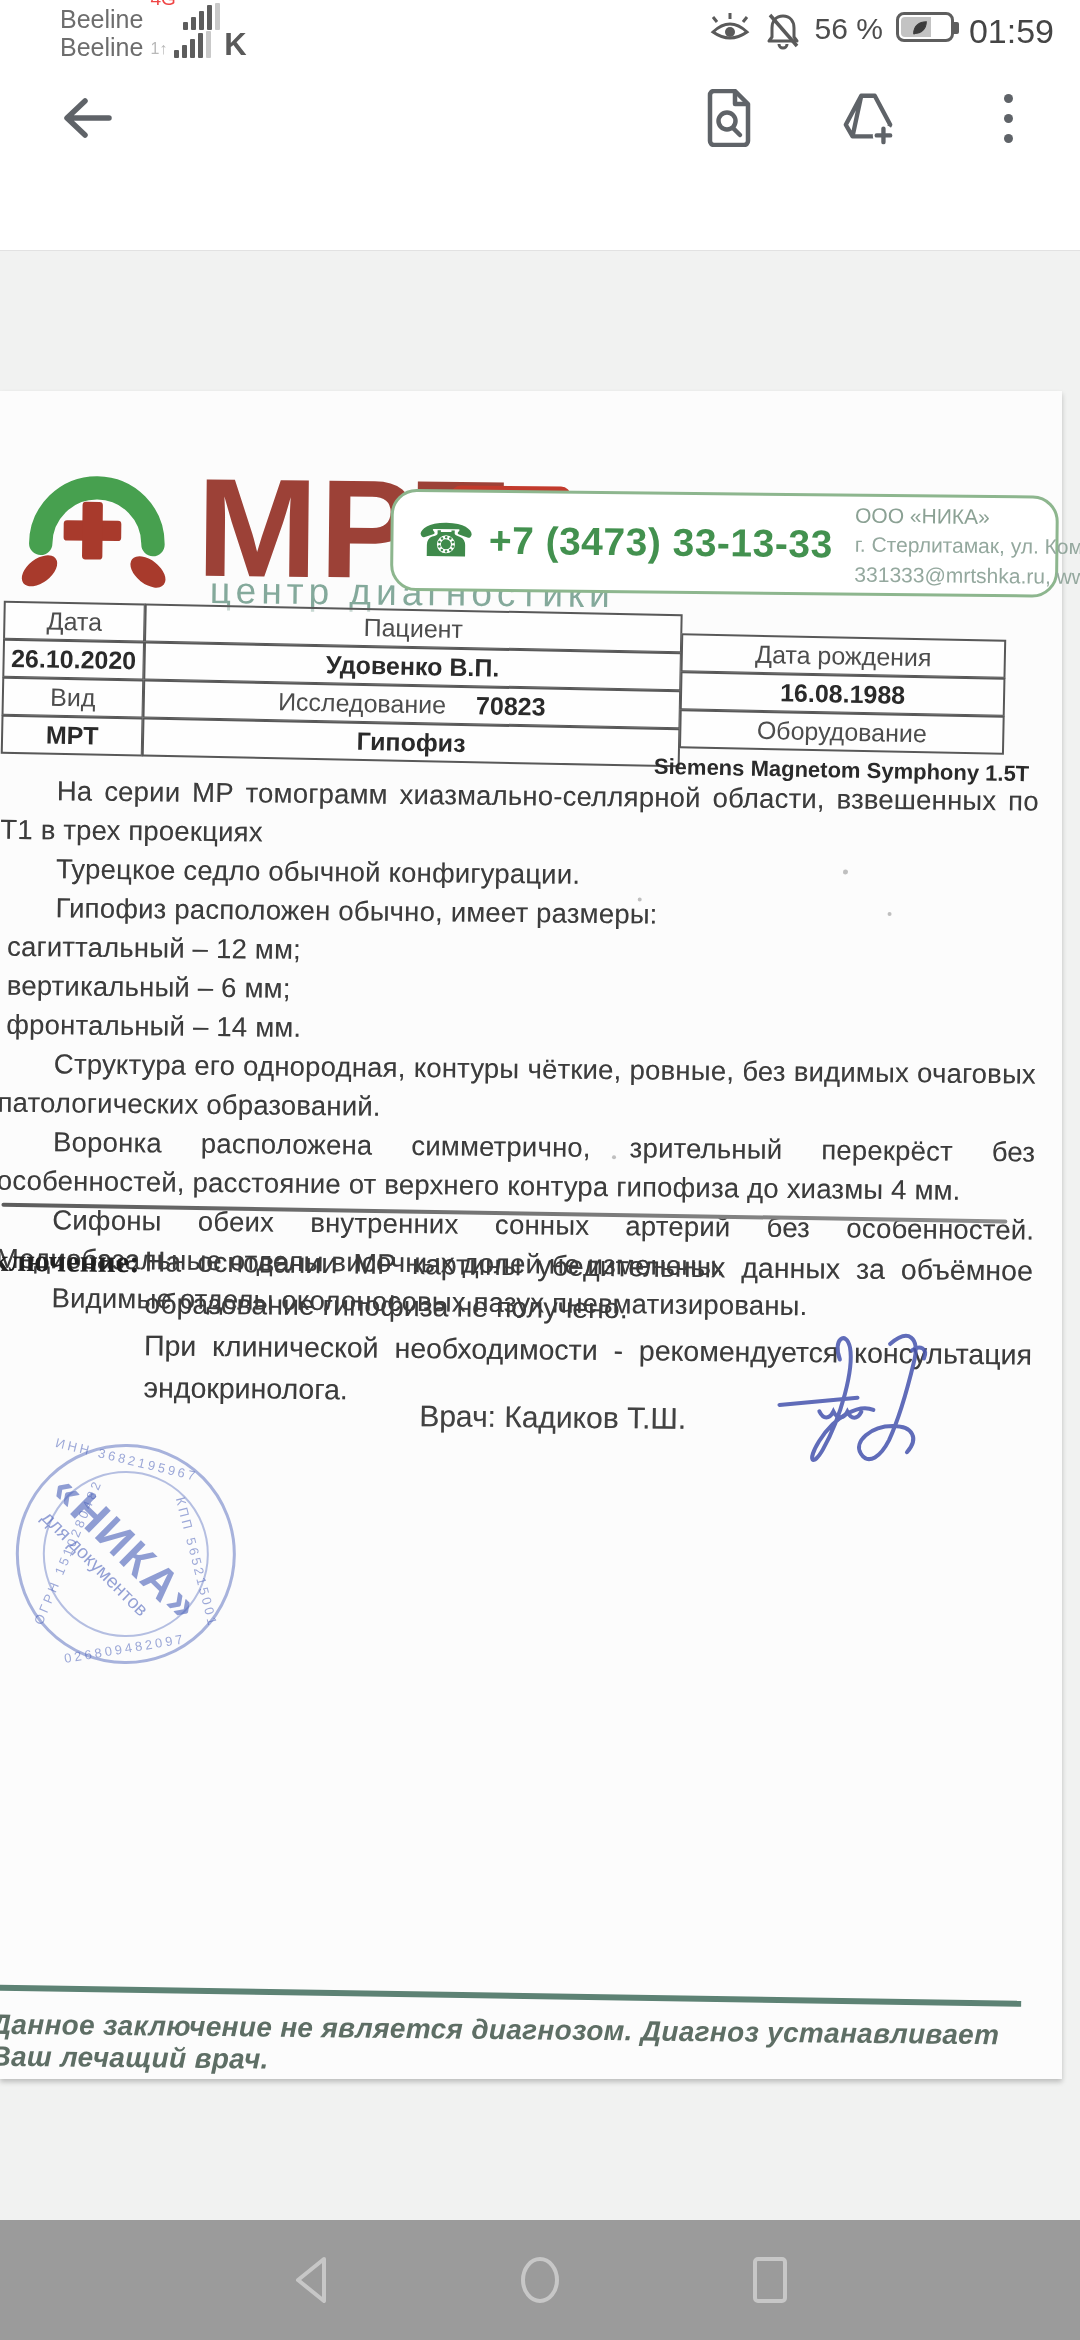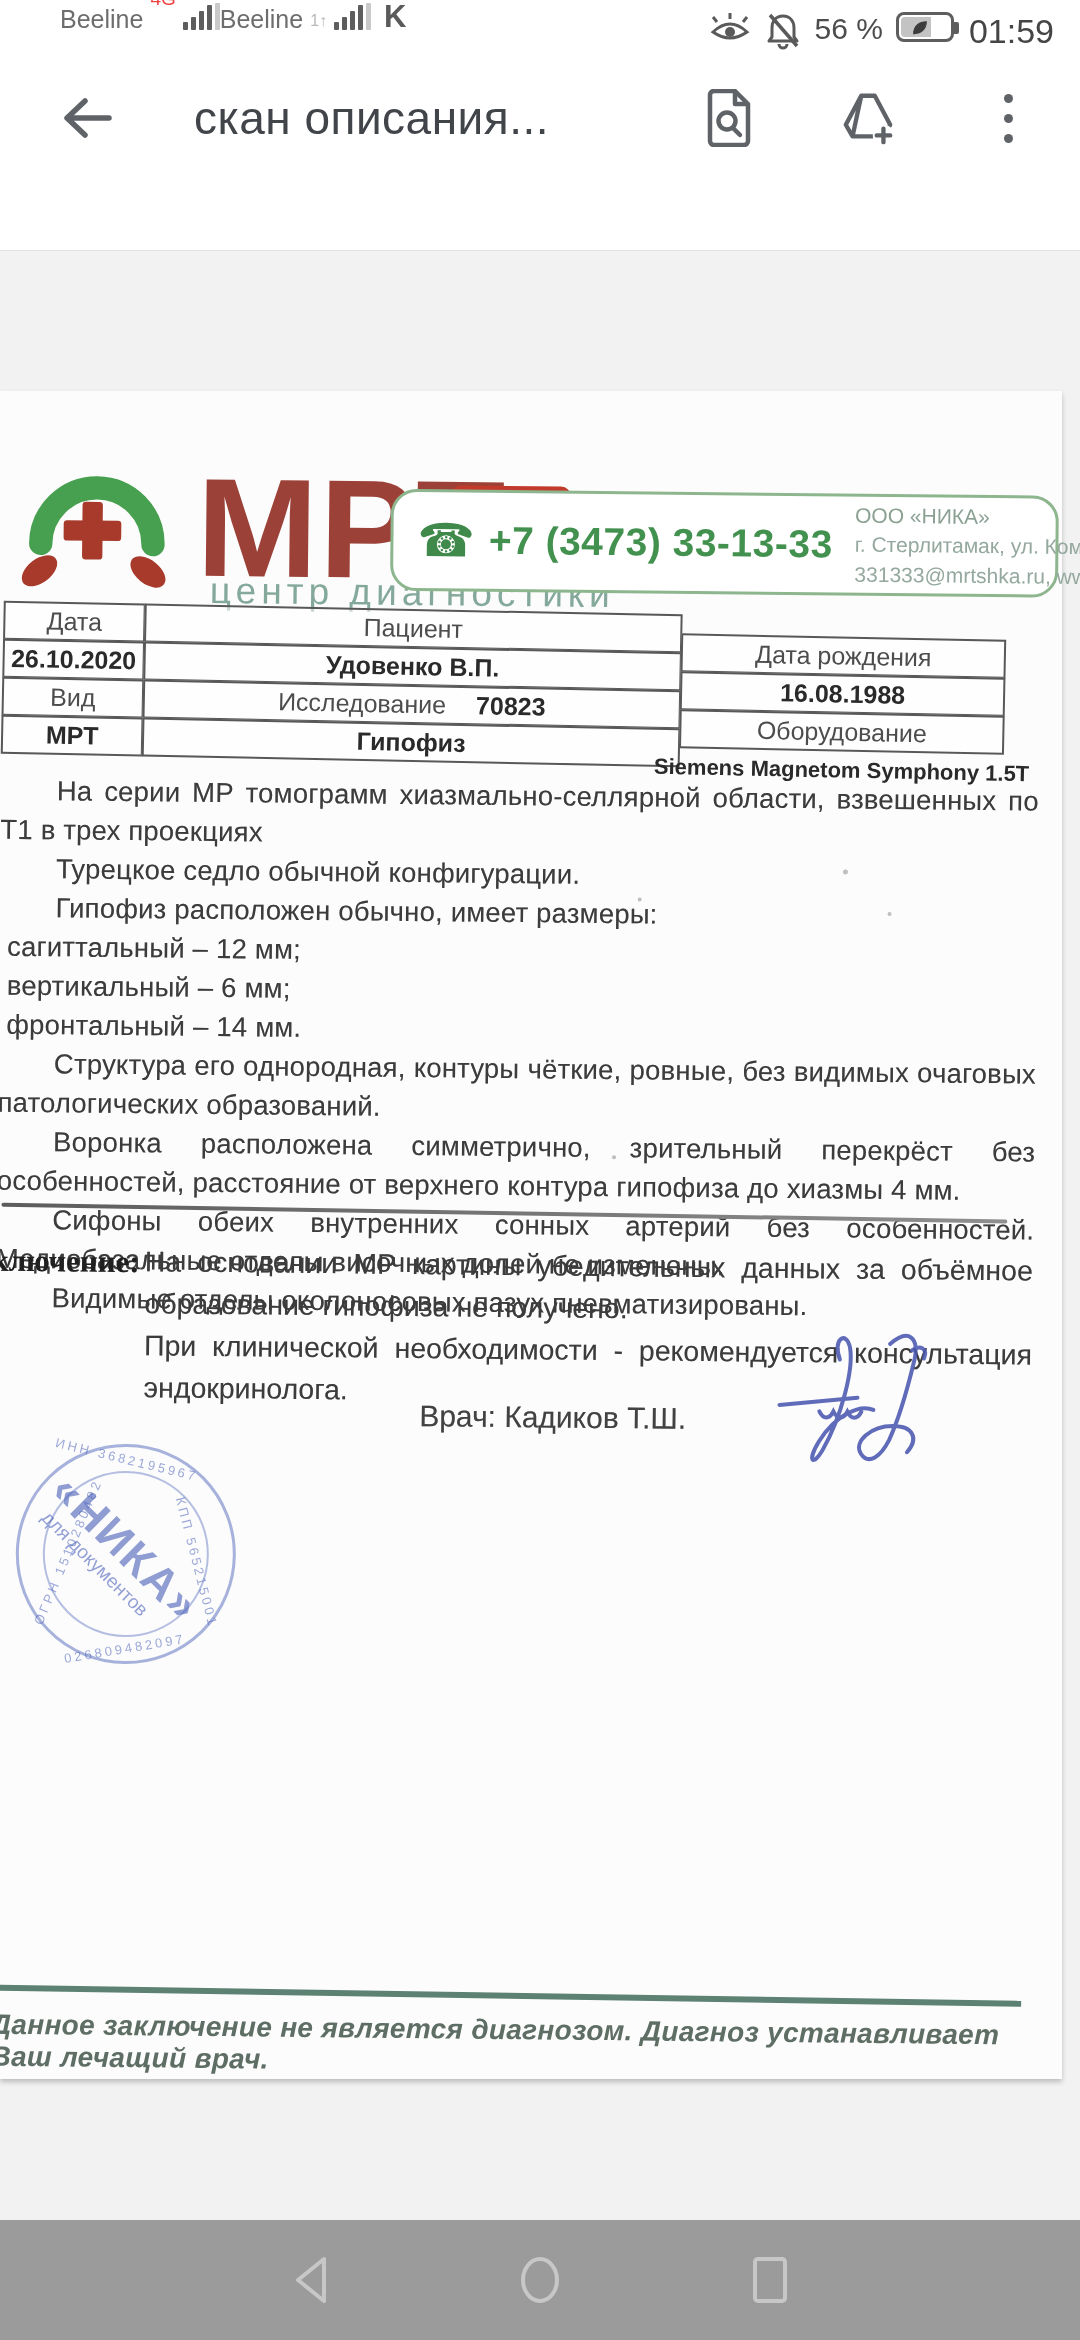--- a/index.html
+++ b/index.html
@@ -5,21 +5,21 @@
   html,body{margin:0;padding:0;}
   body{
     width:1080px;height:2340px;position:relative;overflow:hidden;
     background:#f1f2f1;font-family:"Liberation Sans",sans-serif;
     -webkit-font-smoothing:antialiased;
   }
   
   .statusbar{position:absolute;top:0;left:0;right:0;height:62px;background:#fff;
     display:flex;justify-content:space-between;align-items:flex-start;
     padding:4px 26px 0 60px;box-sizing:border-box;}
-  .sb-left{display:flex;flex-direction:row;}
+  .sb-left{display:flex;flex-direction:column;}
   .sb-row{display:flex;align-items:flex-end;gap:7px;height:28px;}
   .carrier{font-size:25px;color:#6d6d6d;line-height:1.05;}
   .netbadge{font-size:19px;font-weight:400;color:#ef4444;margin-bottom:22px;}
   .databadge{font-size:16px;color:#b9b9b9;margin-bottom:2px;}
   .bars{display:flex;align-items:flex-end;gap:3px;margin-bottom:2px;}
   .bars i{display:block;width:5px;background:#5d5d5d;border-radius:1px;}
   .bars .b1{height:8px}.bars .b2{height:13px}.bars .b3{height:19px}.bars .b4{height:25px}
   .bars .ghost{background:#c9c9c9;height:27px;}
   .vpnK{font-size:31px;font-weight:700;color:#5a5a5a;margin:0 0 0 6px;line-height:1;}
   .sb-right{display:flex;align-items:flex-start;gap:13px;padding-top:8px;}
@@ -158,21 +158,20 @@
   </div>
 </div>
 
 <div class="appbar">
   <div class="appbar-row">
     <div class="backbtn">
       <svg width="54" height="46" viewBox="0 0 54 46">
         <path d="M26 6 L8 23 L26 40 M9 23 L50 23" fill="none" stroke="#5f6368" stroke-width="5.5" stroke-linecap="round" stroke-linejoin="round"></path>
       </svg>
     </div>
-    <div class="apptitle">скан описания...</div>
     <div class="appicons">
       <div class="aicon">
         <svg width="52" height="58" viewBox="0 0 52 58">
           <path d="M8 6 a4 4 0 0 1 4-4 L33 2 L46 15 L46 52 a4 4 0 0 1 -4 4 L12 56 a4 4 0 0 1 -4-4 Z" fill="none" stroke="#5f6368" stroke-width="4.5" stroke-linejoin="round"></path>
           <path d="M33 2 L33 15 L46 15" fill="none" stroke="#5f6368" stroke-width="4.5" stroke-linejoin="round"></path>
           <circle cx="25" cy="32" r="8.5" fill="none" stroke="#5f6368" stroke-width="4.5"></circle>
           <line x1="31" y1="39" x2="38" y2="46" stroke="#5f6368" stroke-width="4.5" stroke-linecap="round"></line>
         </svg>
       </div>
       <div class="aicon">

